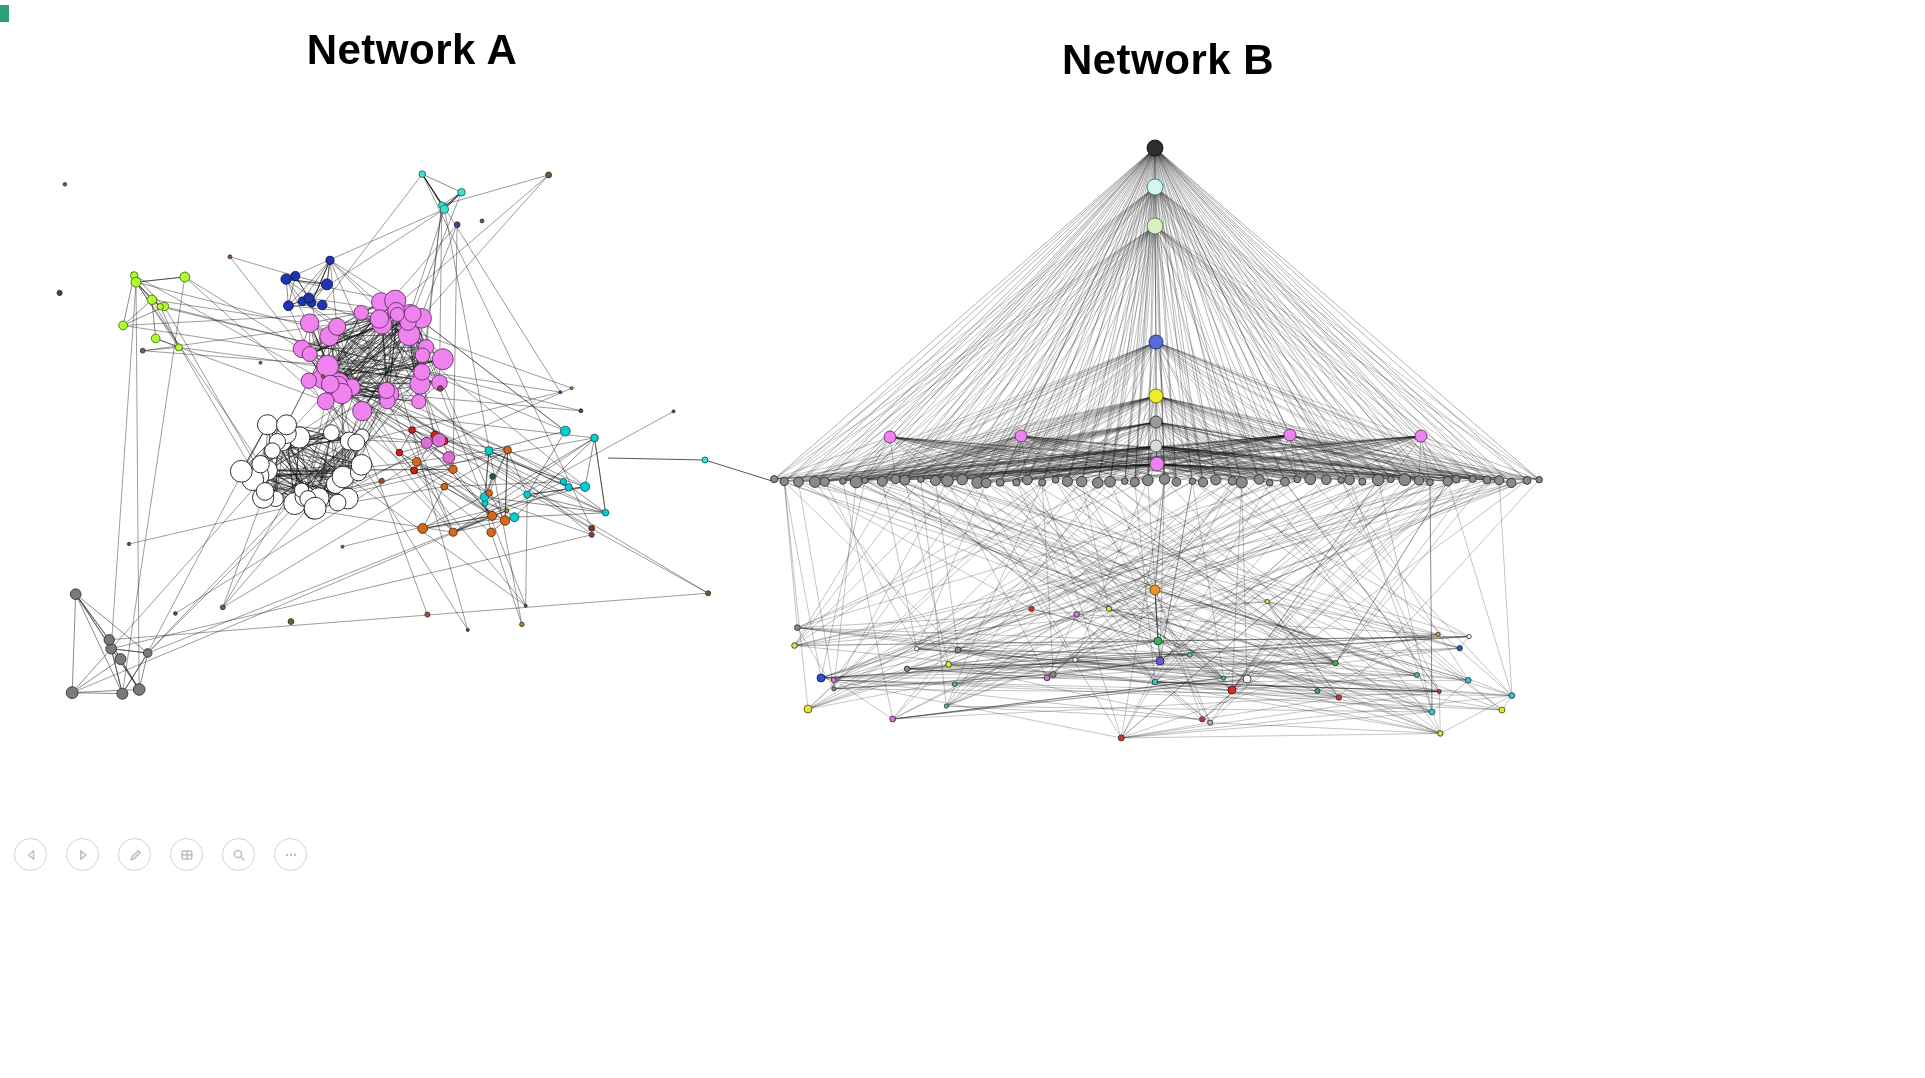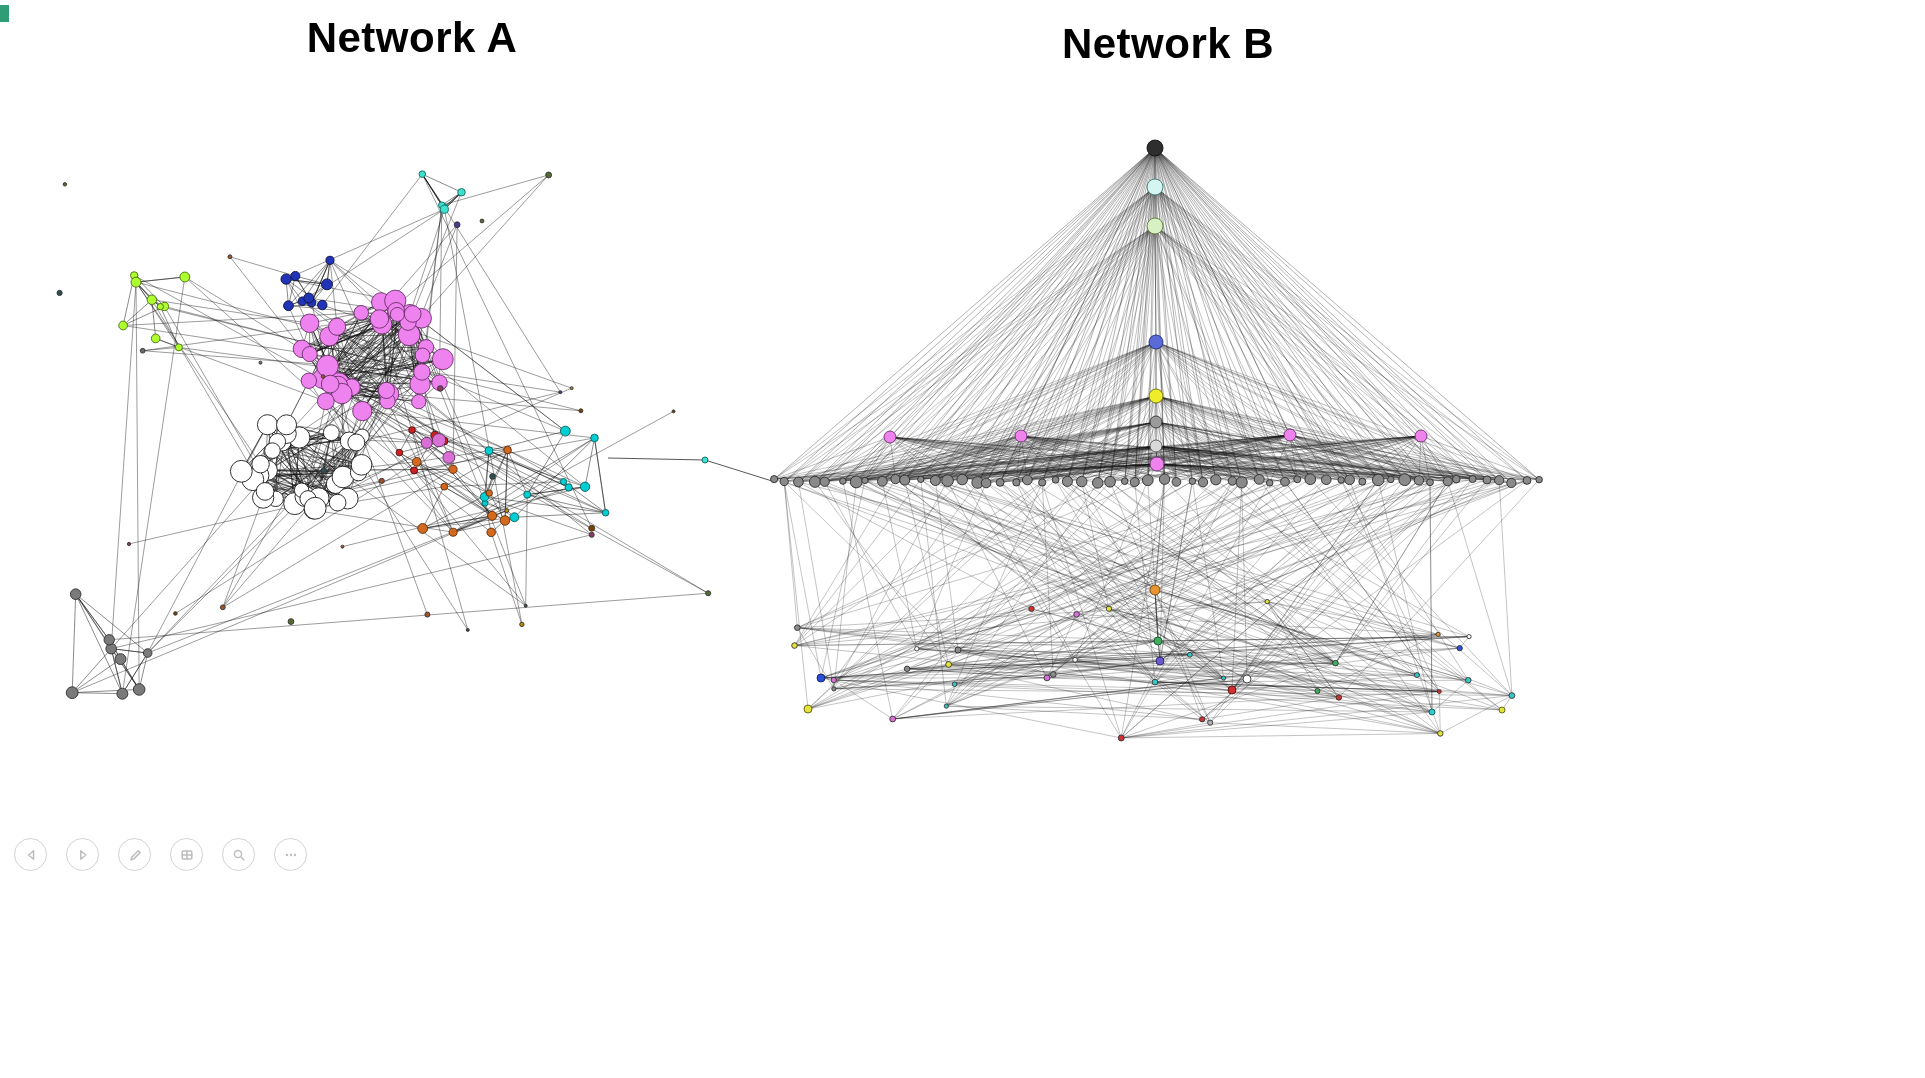--- a/index.html
+++ b/index.html
@@ -1,22 +1,22 @@
 <!DOCTYPE html>
 <html><head>
 <meta charset="utf-8">
 <style>
   html,body{margin:0;padding:0;background:#ffffff;}
   body{font-family:"Liberation Sans",sans-serif;overflow:hidden;}
   .stage{position:relative;width:1925px;height:1078px;background:#ffffff;}
   .corner-accent{position:absolute;left:0;top:5px;width:9px;height:17px;background:#2f9e77;}
   .title{position:absolute;font-weight:700;color:#000;font-size:42px;letter-spacing:.5px;
          transform:translateX(-50%);white-space:nowrap;margin:0;}
-  .title-a{left:412px;top:14px;}
-  .title-b{left:1168px;top:20px;}
+  .title-a{left:412px;top:26px;}
+  .title-b{left:1168px;top:36px;}
   #graph{position:absolute;left:0;top:0;}
   .toolbar{position:absolute;left:14px;top:838px;display:flex;gap:19px;}
   .tbtn{width:33px;height:33px;border-radius:50%;border:1.6px solid #d2d2d2;
         background:rgba(255,255,255,.65);padding:3px;cursor:pointer;
         display:flex;align-items:center;justify-content:center;}
   .tbtn svg{width:24px;height:24px;fill:none;stroke:#bdbdbd;stroke-width:1.5;
             stroke-linecap:round;stroke-linejoin:round;}
   .tbtn svg .dot{fill:#bdbdbd;stroke:none;}
 </style>
 </head>

